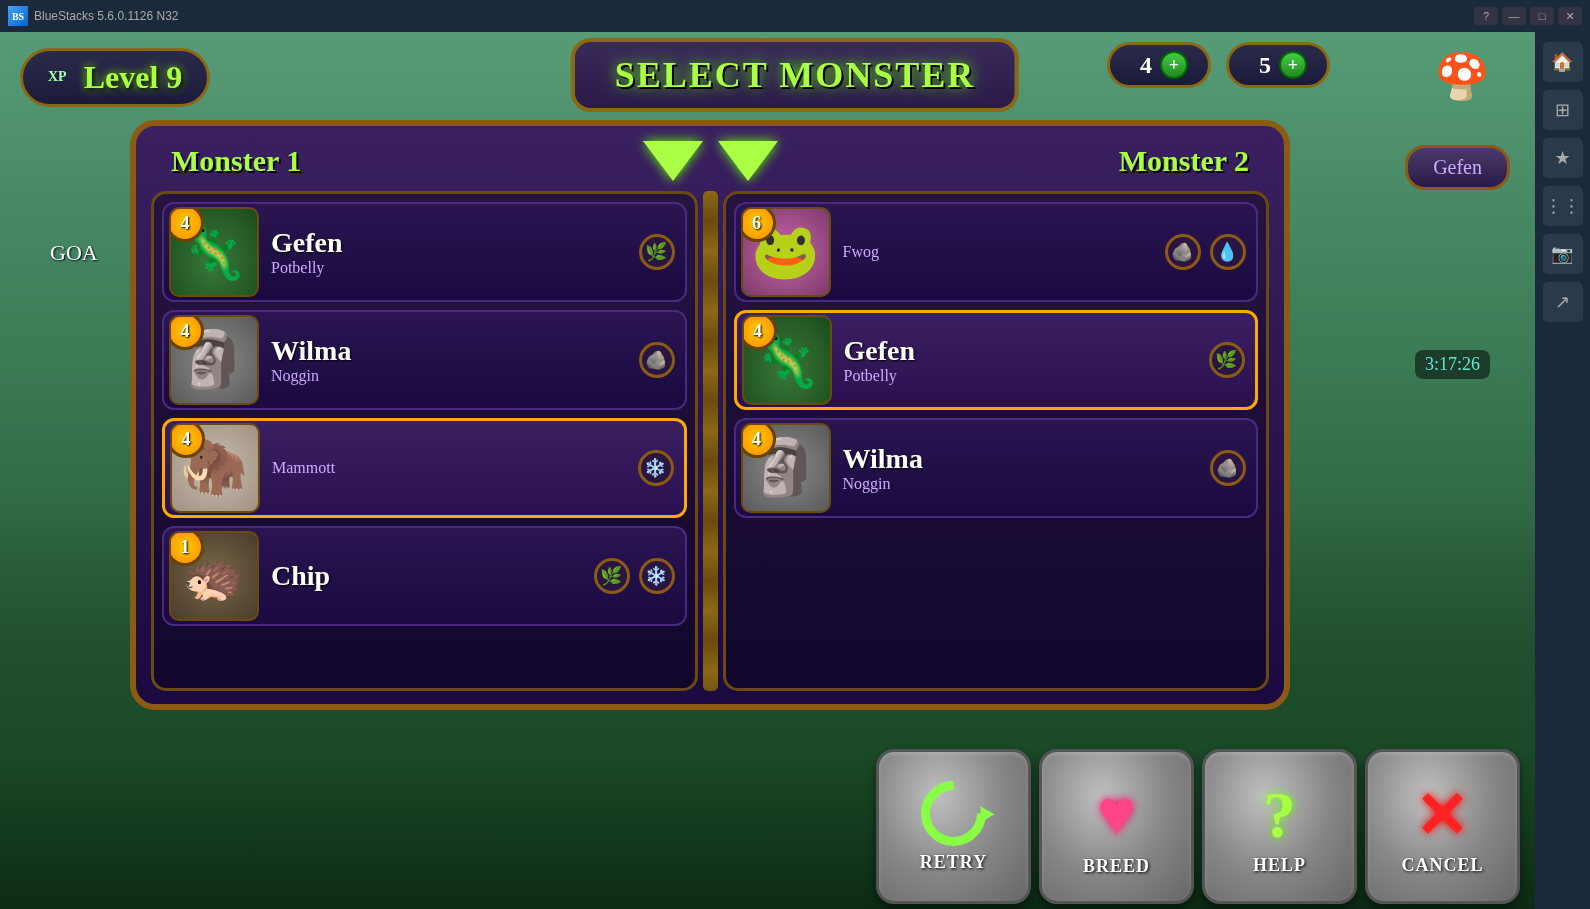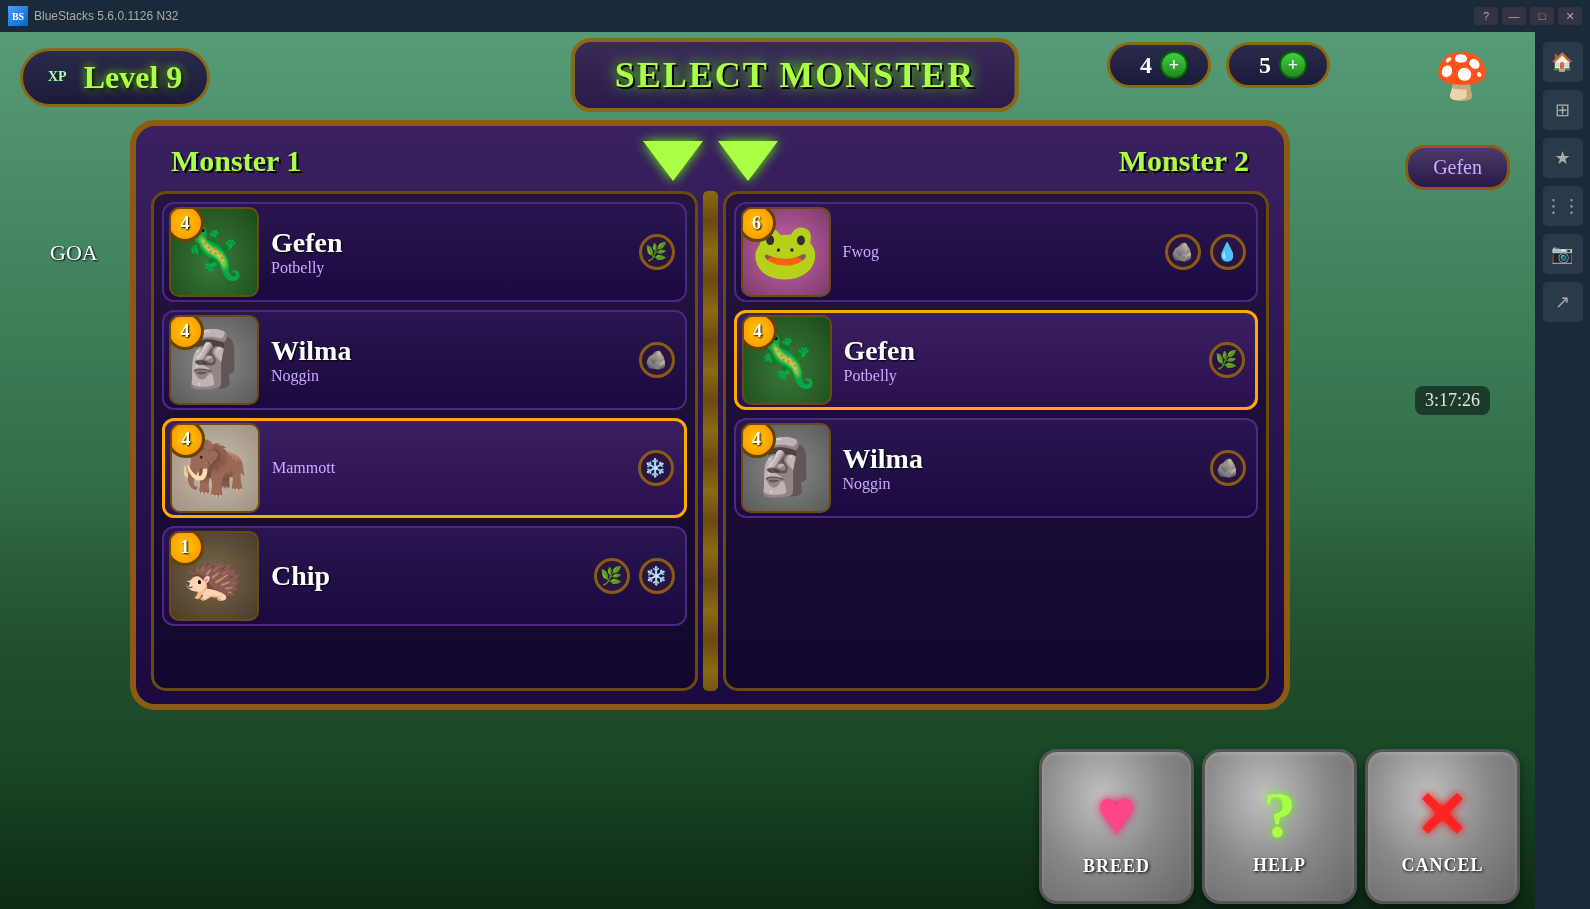--- a/index.html
+++ b/index.html
@@ -427,28 +427,27 @@
       font-size: 22px;
       font-family: 'Georgia', serif;
       text-shadow: 1px 1px 2px #000;
       z-index: 30;
     }
 
     .timer-text {
       position: absolute;
       right: 100px;
       top: 350px;
-      color: #e5e5e5;
+      color: #5eead4;
       font-size: 18px;
       font-family: 'Georgia', serif;
       background: rgba(0,0,0,0.5);
       padding: 4px 10px;
       border-radius: 8px;
       z-index: 30;
-      margin-top: 36px;
     }
 
     
     .mushroom-deco {
       position: absolute;
       top: 50px;
       right: 100px;
       font-size: 45px;
       z-index: 30;
     }
@@ -632,20 +631,26 @@
           <div class="monster-type">Noggin</div>
         </div>
         <div class="monster-icon-right">🪨</div>
       </div>
     </div>
   </div>
 </div>
 
 <div class="action-row">
 
+  <div class="action-stone-btn">
+    <div style="width:65px;height:65px;border:9px solid #88ff44;border-radius:50%;border-top-color:transparent;transform:rotate(45deg);position:relative;margin-bottom:6px;">
+      <div style="position:absolute;top:-8px;right:-8px;width:0;height:0;border-left:14px solid #88ff44;border-top:8px solid transparent;border-bottom:8px solid transparent;transform:rotate(-45deg);"></div>
+    </div>
+    <span class="btn-label">RETRY</span>
+  </div>
 
   <div class="action-stone-btn">
     <div class="heart">♥</div>
     <span class="btn-label">BREED</span>
   </div>
 
   <div class="action-stone-btn">
     <div class="question-mark">?</div>
     <span class="btn-label">HELP</span>
   </div>

